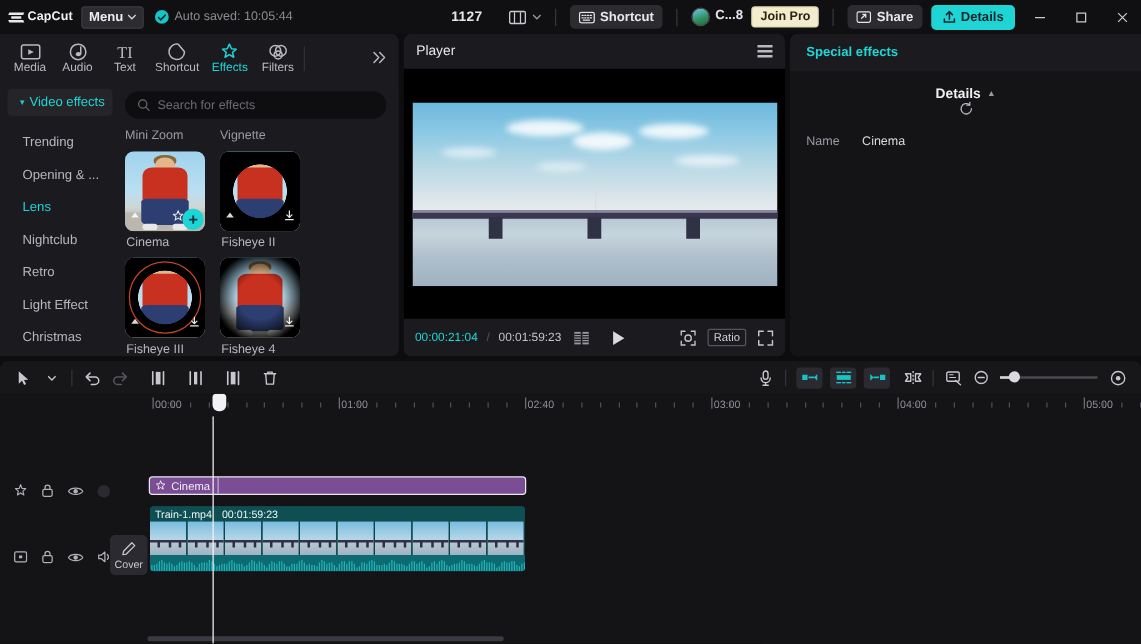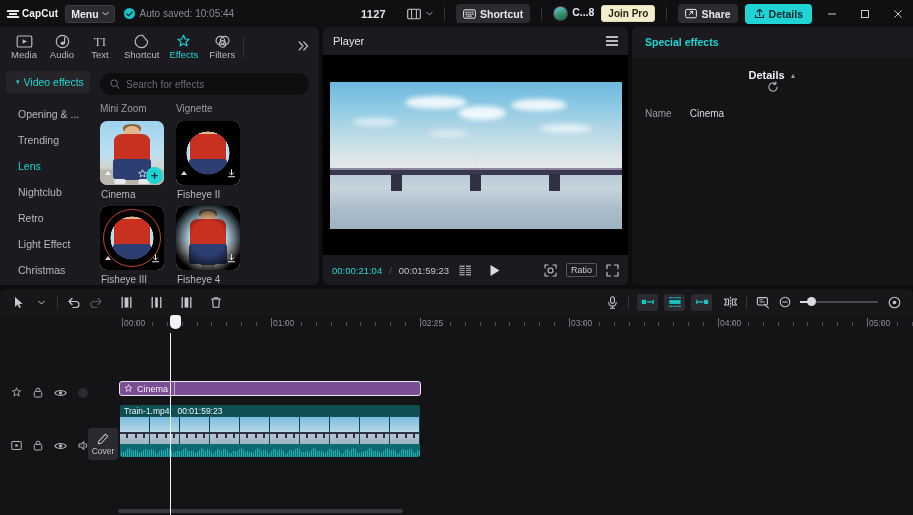--- a/index.html
+++ b/index.html
@@ -394,24 +394,24 @@
       </div>
 
       <div class="panel-body">
 
         <div class="catlist">
           <div class="cat head">
             <span class="caret">▾</span>
             <span>Video effects</span>
           </div>
           <div class="cat">
-              <span>Opening &amp; ...</span>
+              <span>Trending</span>
             </div>
           <div class="cat">
-              <span>Trending</span>
+              <span>Opening &amp; ...</span>
             </div>
           <div class="cat active">
               <span>Lens</span>
             </div>
           <div class="cat">
               <span>Nightclub</span>
             </div>
           <div class="cat">
               <span>Retro</span>
             </div>
@@ -758,21 +758,21 @@
               <circle cx="6.5" cy="6.5" r="5.3" stroke="#c7c7cf" stroke-width="1.1" fill="none"></circle>
               <circle cx="6.5" cy="6.5" r="1.8" fill="#c7c7cf"></circle>
             </svg>
         </div>
       </div>
     </div>
 
     <div class="tl-ruler">
       <div class="tlabel-t" style="left:124px;">00:00</div>
       <div class="tlabel-t" style="left:273px;">01:00</div>
-      <div class="tlabel-t" style="left:422px;">02:25</div>
+      <div class="tlabel-t" style="left:422px;">02:40</div>
       <div class="tlabel-t" style="left:571px;">03:00</div>
       <div class="tlabel-t" style="left:720px;">04:00</div>
       <div class="tlabel-t" style="left:869px;">05:00</div>
       <div id="ticks">
           <div class="tick major" style="left: 122px;"></div>
           <div class="tick" style="left: 136.9px;"></div>
           <div class="tick" style="left: 151.8px;"></div>
           <div class="tick" style="left: 166.7px;"></div>
           <div class="tick" style="left: 181.6px;"></div>
           <div class="tick" style="left: 196.5px;"></div>

